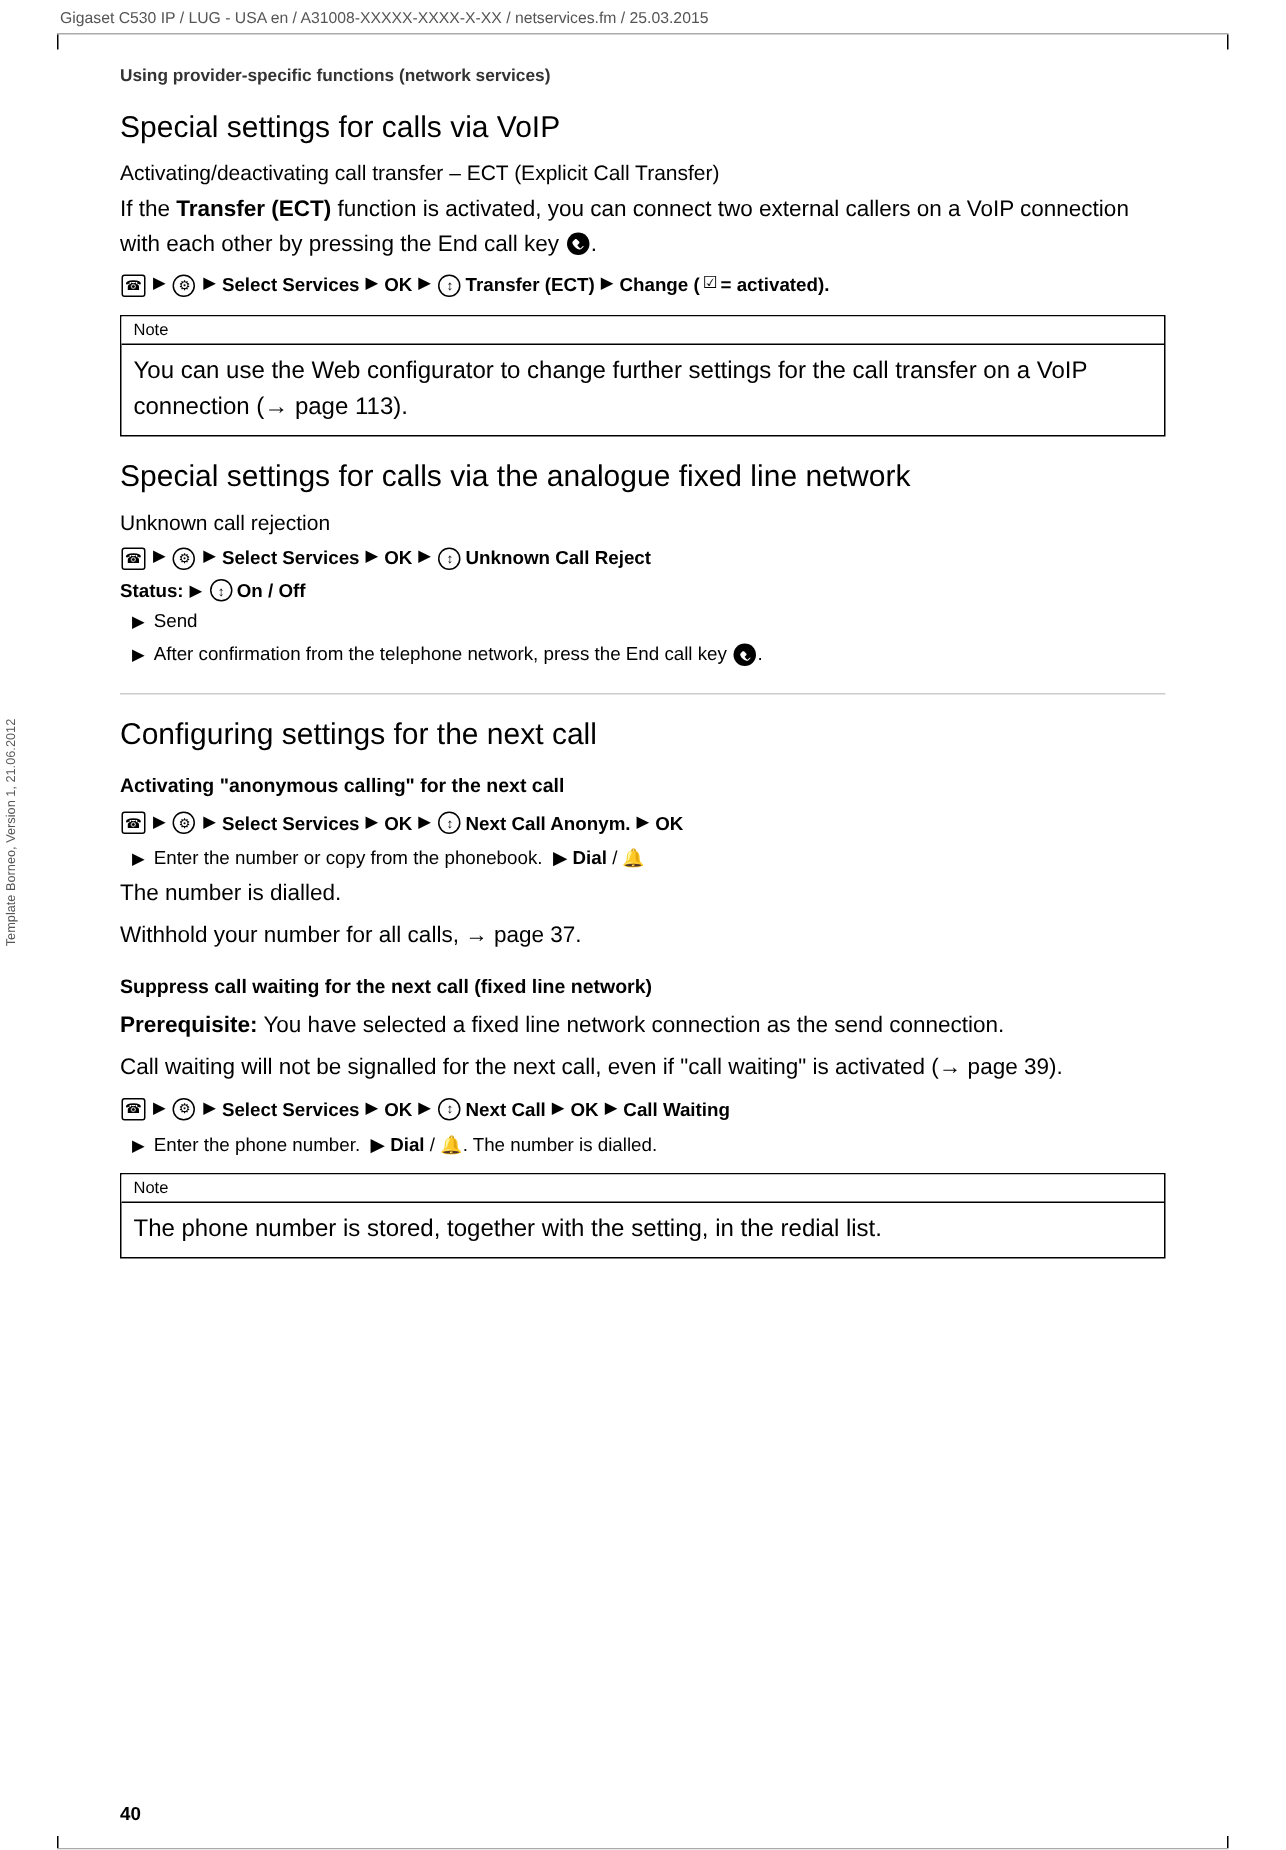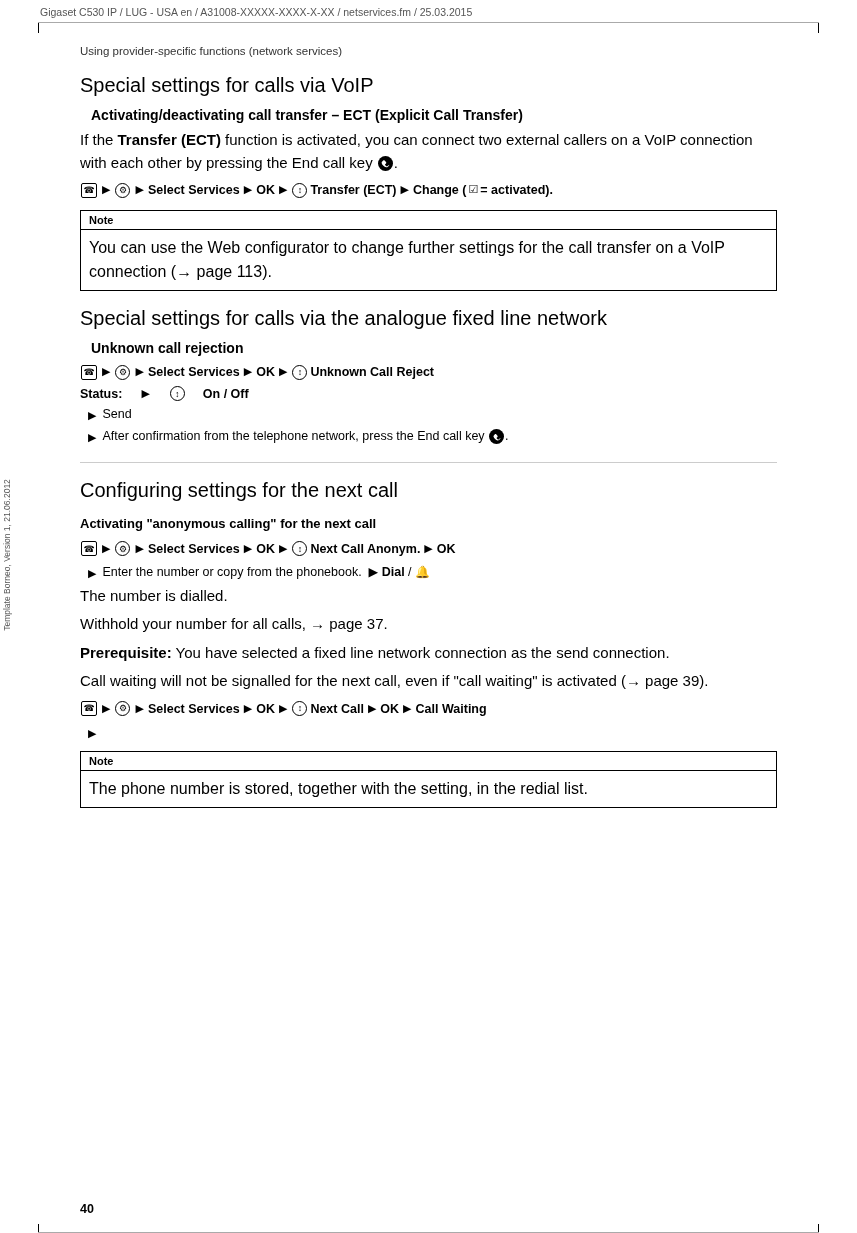--- a/index.html
+++ b/index.html
@@ -50,36 +50,35 @@
 
     .content {
       padding: 10px 80px 20px 80px;
       flex: 1;
     }
 
     .section-label {
       font-size: 11.5px;
       color: #333;
       margin-bottom: 14px;
-      font-weight: normal;
+      font-weight: bold;
     }
 
     h2 {
       font-size: 20px;
       font-weight: normal;
       margin-bottom: 10px;
       margin-top: 4px;
     }
 
     h3 {
       font-size: 14px;
-      font-weight: bold;
+      font-weight: normal;
       margin-bottom: 6px;
       margin-top: 2px;
-      margin-left: 11px;
     }
 
     h4 {
       font-size: 13px;
       font-weight: bold;
       margin-bottom: 8px;
       margin-top: 14px;
     }
 
     p {
@@ -105,21 +104,21 @@
     }
 
     .note-box {
       border: 1px solid #000;
       margin: 10px 0 16px 0;
       padding: 0;
     }
 
     .note-header {
       font-size: 11px;
-      font-weight: bold;
+      font-weight: normal;
       padding: 3px 8px;
       border-bottom: 1px solid #000;
       background: #fff;
     }
 
     .note-content {
       padding: 6px 8px;
       font-size: 16px;
       line-height: 1.5;
     }
@@ -145,21 +144,21 @@
       margin-top: 2px;
       flex-shrink: 0;
     }
 
     .status-line {
       font-size: 12.5px;
       margin-bottom: 4px;
       display: flex;
       align-items: center;
       flex-wrap: wrap;
-      gap: 17px;
+      gap: 2px;
     }
 
     .divider-line {
       border: none;
       border-top: 1px solid #ccc;
       margin: 16px 0;
     }
 
     .check-mark {
       display: inline-block;
@@ -380,20 +379,21 @@
           <span>Enter the number or copy from the phonebook. &nbsp;▶ <strong>Dial</strong> /
             <span style="font-size:12px;">🔔</span>
           </span>
         </div>
 
         <p>The number is dialled.</p>
         <p>Withhold your number for all calls, → page 37.</p>
       </div>
 
       <div>
+        <h4>Suppress call waiting for the next call (fixed line network)</h4>
 
         <p>
           <strong>Prerequisite:</strong> You have selected a fixed line network connection as the send connection.
         </p>
 
         <p>Call waiting will not be signalled for the next call, even if "call waiting" is activated (→ page 39).</p>
 
         <div class="instruction-line">
           <span class="inline-rect-icon">☎</span>
           <span class="nav-arrow">▶</span>
@@ -406,20 +406,23 @@
           <span class="inline-circle-icon">↕</span>
           <strong>Next Call</strong>
           <span class="nav-arrow">▶</span>
           <strong>OK</strong>
           <span class="nav-arrow">▶</span>
           <strong>Call Waiting</strong>
         </div>
 
         <div class="bullet-item">
           <span class="bullet-arrow">▶</span>
+          <span>Enter the phone number. &nbsp;▶ <strong>Dial</strong> /
+            <span style="font-size:12px;">🔔</span>. The number is dialled.
+          </span>
         </div>
 
         <div class="note-box-simple">
           <div class="note-header">Note</div>
           <div class="note-content">The phone number is stored, together with the setting, in the redial list.</div>
         </div>
       </div>
     </div>
 
   </div>

